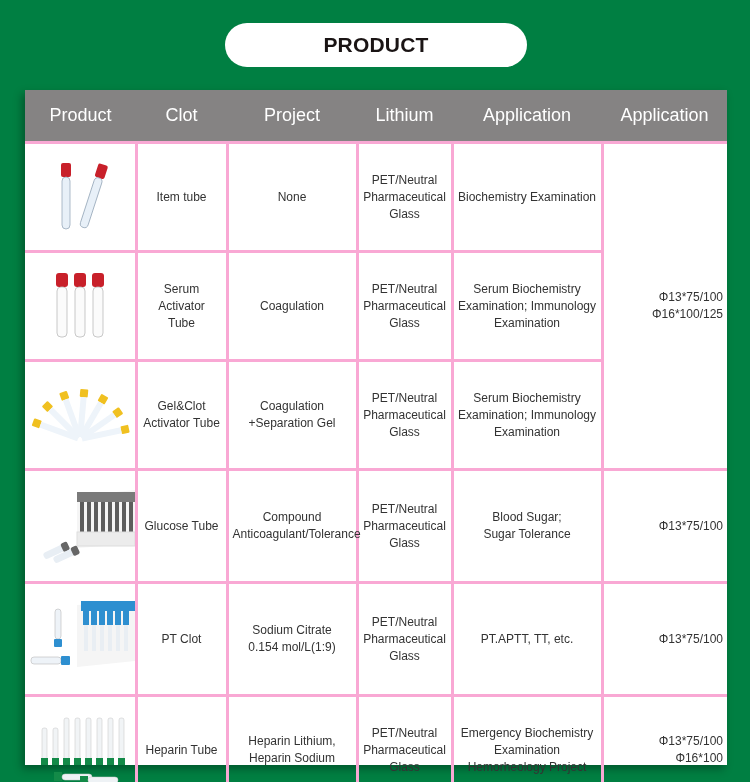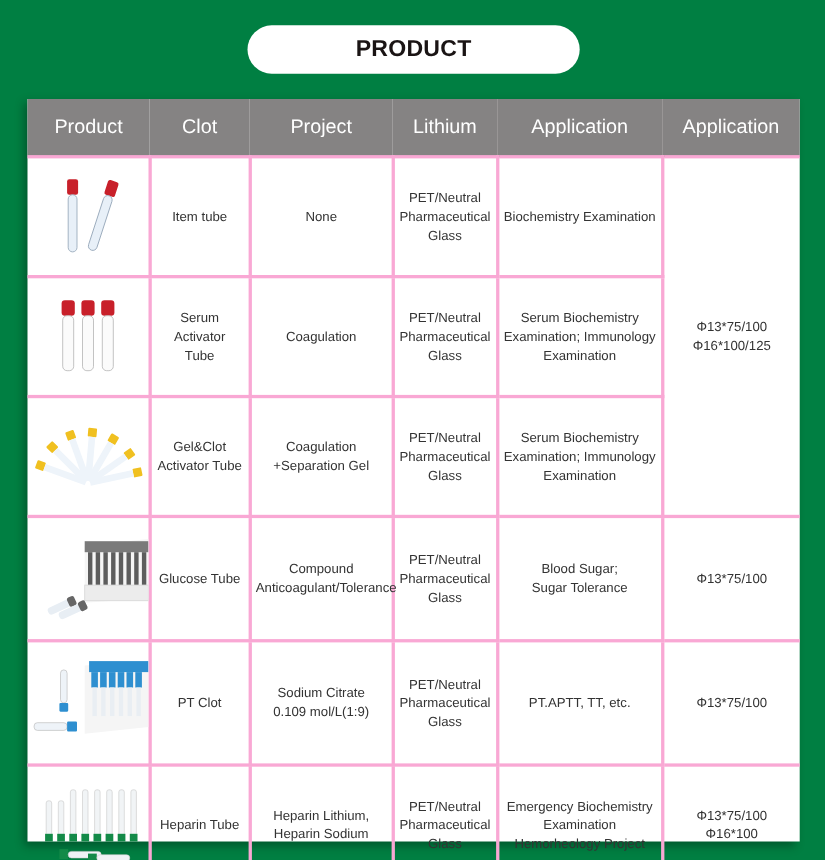--- a/index.html
+++ b/index.html
@@ -30,21 +30,21 @@
   td {
     border: 3px solid #f9a8d4; font-size: 12px; color: #333;
     text-align: center; vertical-align: middle; padding: 0 4px; line-height: 17px;
     white-space: pre-line;
     margin-top: 16px;
   }
   tr.row td { height: 77px; }
   td.img { padding: 0; }
   table tr:first-child th:first-child { }
   td.first { border-left: none; }
-  td.last { border-right: none; }
+  td.last { border-right: none; text-align: right; }
   tbody tr:last-child td { border-bottom: none; }
   svg { display: block; margin: 0 auto; }
 </style>
 </head>
 <body>
 
 <div class="title-pill">PRODUCT</div>
 
 <div class="table-wrap">
 <table>
@@ -225,21 +225,21 @@
                 <rect x="99" y="24" width="4" height="26"></rect>
               </g>
           <rect x="30" y="8" width="6" height="30" rx="3" fill="#eef3f8" stroke="#bbb" stroke-width="0.6"></rect>
           <rect x="29" y="38" width="8" height="8" rx="1" fill="#2e8fd0"></rect>
           <rect x="6" y="56" width="30" height="7" rx="3" fill="#eef3f8" stroke="#bbb" stroke-width="0.6"></rect>
           <rect x="36" y="55" width="9" height="9" rx="1" fill="#2e8fd0"></rect>
         </svg>
       </td>
       <td>PT Clot</td>
       <td>Sodium Citrate
-0.109 mol/L(1:9)</td>
+0.154 mol/L(1:9)</td>
       <td>PET/Neutral
 Pharmaceutical
 Glass</td>
       <td>PT.APTT, TT, etc.</td>
       <td class="last">Φ13*75/100</td>
     </tr>
 
     <tr class="row">
       <td class="img first">
         <svg width="100" height="72" viewBox="0 0 100 72">

